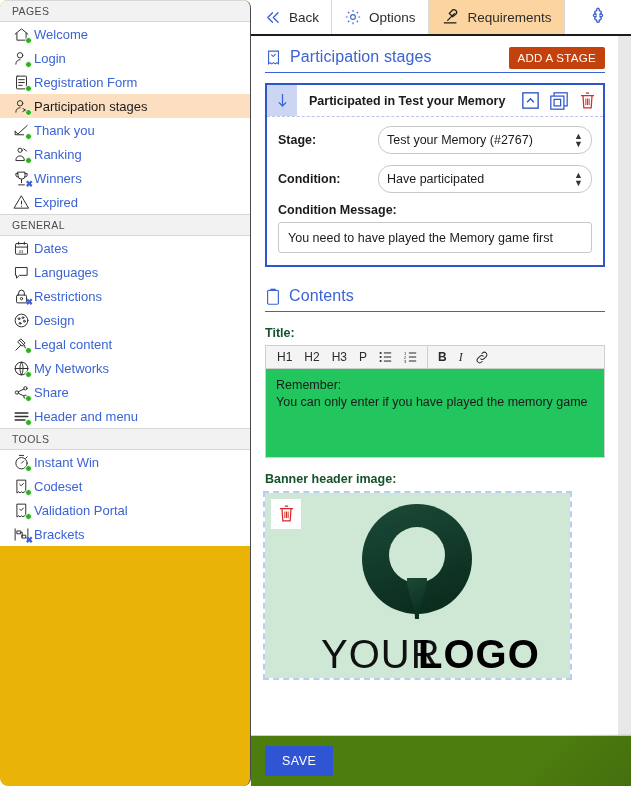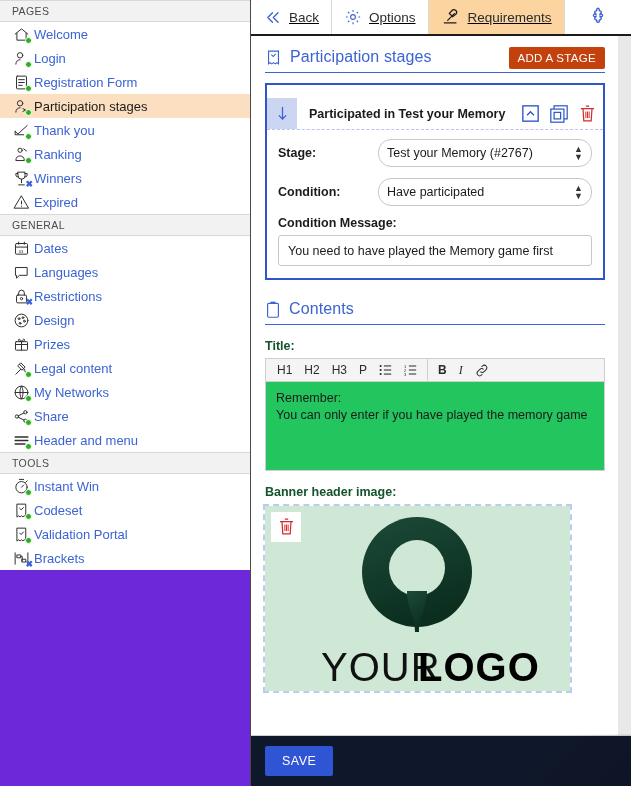--- a/index.html
+++ b/index.html
@@ -9,24 +9,25 @@
     font-family:"Liberation Sans", sans-serif;
     background:#ffffff;
     overflow:hidden;
     position:relative;
   }
   #app { display:flex; width:631px; height:786px; position:relative; }
 
   
   #sidebar {
     width:251px; height:786px;
-    background:#6d28d9;
+    background:#eab308;
     border-right:1px solid #4a4a4a;
     overflow:hidden;
     position:relative;
+    border-radius:8px;
   }
   .nav-group-head {
     background:#f2f2f2;
     border-top:1px solid #d8d8d8;
     border-bottom:1px solid #d8d8d8;
     font-size:10.5px;
     letter-spacing:.4px;
     color:#4b4b4b;
     padding:4px 0 4px 12px;
     font-weight:400;
@@ -71,21 +72,20 @@
     position:relative;
     display:flex; flex-direction:column;
   }
   
   #tabbar {
     display:flex; align-items:stretch;
     height:36px;
     border-bottom:2px solid #1b1b1b;
     background:#fff;
     flex:0 0 36px;
-    text-decoration:underline;
   }
   .tab {
     display:flex; align-items:center; justify-content:center;
     gap:7px;
     padding:0 12px;
     font-size:13.5px;
     color:#2c2c2c;
     border-right:1px solid #dadada;
     cursor:pointer;
     background:#fff;
@@ -133,21 +133,20 @@
   .stage-card {
     border:2px solid #2e55c9;
     margin-top:10px;
     background:#fff;
   }
   .stage-head {
     display:flex; align-items:center;
     height:32px;
     border-bottom:1px dashed #b9c4e8;
     position:relative;
-    margin-top:13px;
   }
   .drag-handle {
     width:30px; height:31px;
     background:#ccd6f2;
     display:flex; align-items:center; justify-content:center;
     color:#3b63d4; font-size:14px;
     cursor:grab;
   }
   .stage-title {
     font-size:12.5px; font-weight:bold; color:#1b1b1b;
@@ -246,21 +245,21 @@
     display:flex; align-items:center; justify-content:center;
     cursor:pointer;
   }
 
   
   #savebar {
     flex:0 0 51px;
     border-top:1px solid #d0d0d0;
     display:flex; align-items:center;
     padding-left:14px;
-    background:#0f172a;
+    background:#4d7c0f;
     position:relative;
   }
   .btn-save {
     background:#2f55d4; color:#fff;
     border:none;
     font-size:12.5px; letter-spacing:.5px;
     padding:8px 17px;
     cursor:pointer;
     border-radius:2px;
     font-family:"Liberation Sans", sans-serif;
@@ -396,30 +395,20 @@
           <span class="ico">
             <svg width="17" height="17" viewBox="0 0 24 24" fill="none" stroke="#2f2f2f" stroke-width="1.4" stroke-linecap="round" stroke-linejoin="round">
               <circle cx="12" cy="12" r="9"></circle>
               <circle cx="8.5" cy="9.5" r="1.3"></circle>
               <circle cx="14" cy="8" r="1.3"></circle>
               <circle cx="16" cy="13" r="1.3"></circle>
               <circle cx="10" cy="16" r="1.3"></circle>
             </svg>
           </span>
           <span class="lbl">Design</span>
-        </div>
-        <div class="nav-item">
-          <span class="ico">
-            <svg width="17" height="17" viewBox="0 0 24 24" fill="none" stroke="#2f2f2f" stroke-width="1.4" stroke-linecap="round" stroke-linejoin="round">
-              <rect x="3.5" y="8" width="17" height="12" rx="1"></rect>
-              <path d="M3.5 12h17M12 8v12"></path>
-              <path d="M12 8C9 8 7 6.5 7.8 5c.9-1.6 3 .3 4.2 3 1.2-2.7 3.3-4.6 4.2-3C17 6.5 15 8 12 8z"></path>
-            </svg>
-          </span>
-          <span class="lbl">Prizes</span>
         </div>
         <div class="nav-item">
           <span class="ico">
             <svg width="17" height="17" viewBox="0 0 24 24" fill="none" stroke="#2f2f2f" stroke-width="1.4" stroke-linecap="round" stroke-linejoin="round">
               <path d="M4 20l7-7M9 6l8 8M7 8l4-4 6 6-4 4z"></path>
               <path d="M15 14l5 5"></path>
             </svg>
             <span class="dot"></span>
           </span>
           <span class="lbl">Legal content</span>

